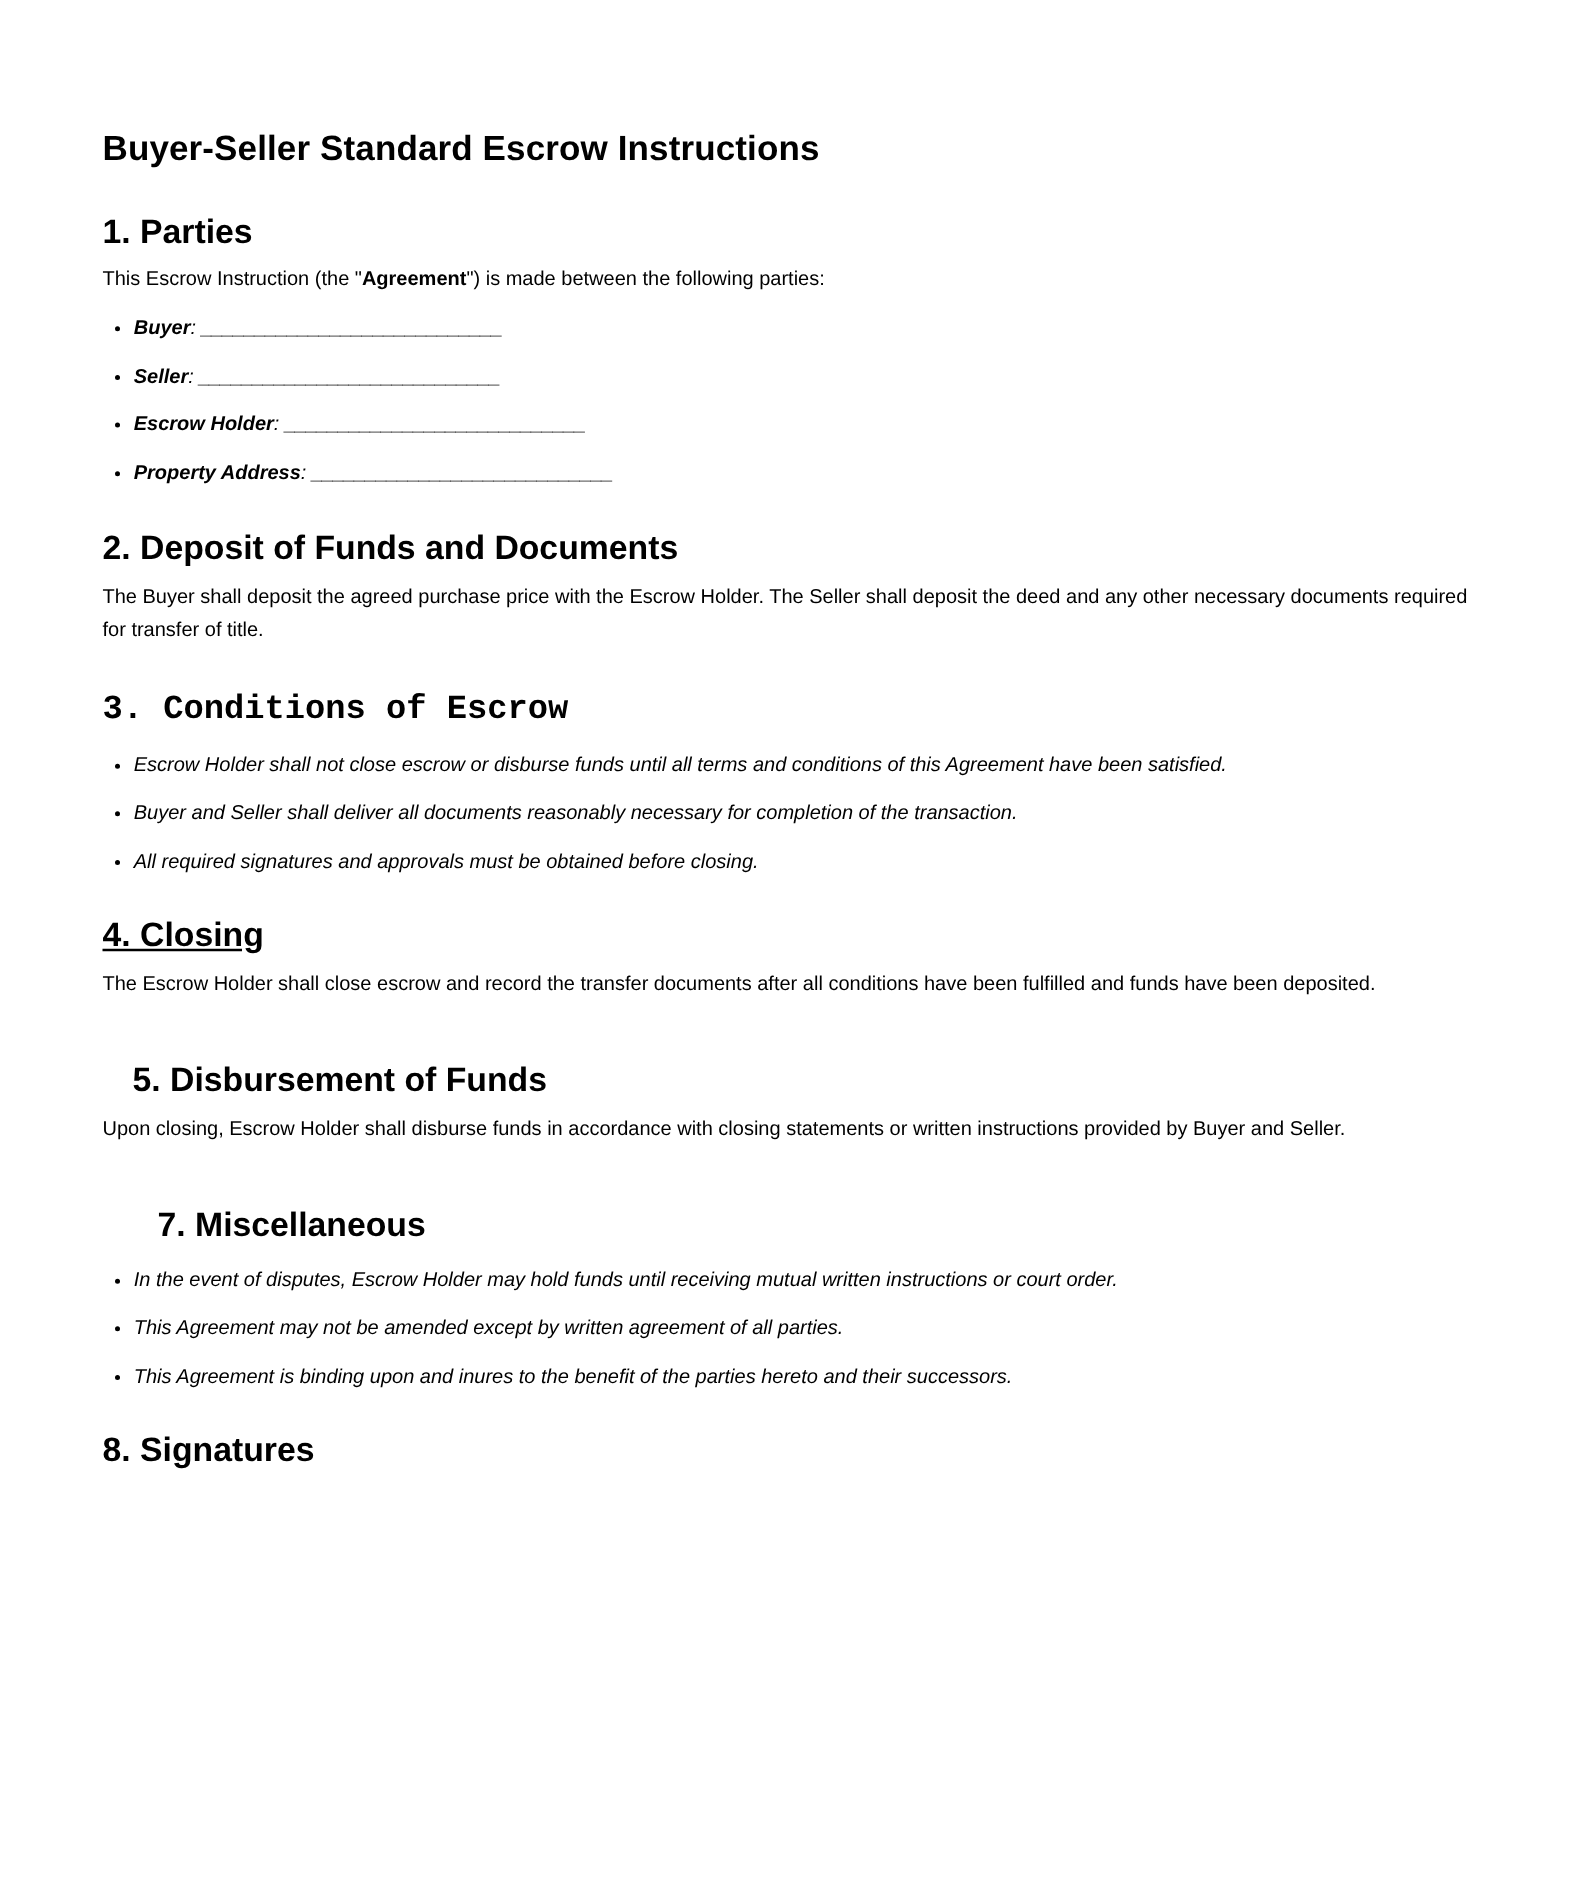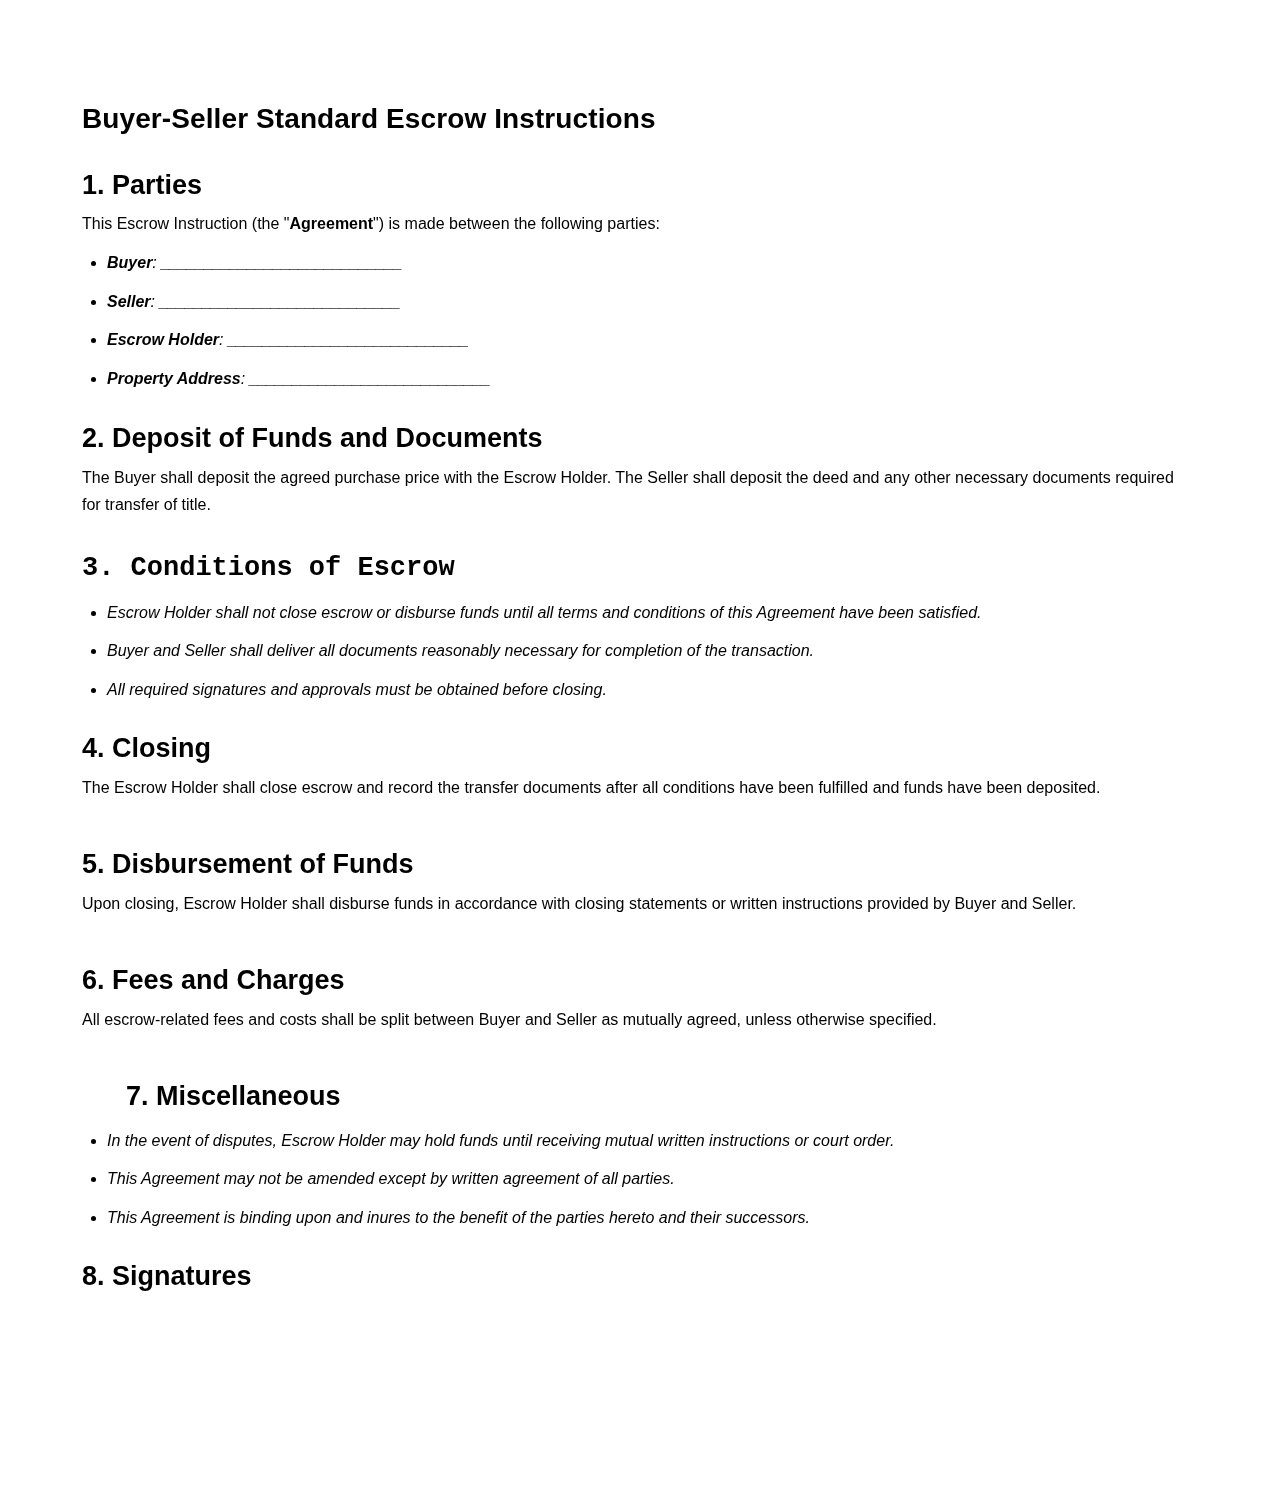--- a/index.html
+++ b/index.html
@@ -22,23 +22,23 @@
   .blank { letter-spacing: -0.3px; }
   #sec1-title { margin-top: 34px; }
   #sec1-intro { margin-top: 11px; }
   #parties-list { margin-top: 16px; }
   #parties-list li { margin-bottom: 18.5px; }
   #sec2-title { margin-top: 35px; }
   #sec2-body { margin-top: 12px; }
   #sec3-title { margin-top: 36px; font-family: Liberation Mono, monospace; }
   #conditions-list { margin-top: 21px; }
   #conditions-list li { margin-bottom: 18.5px; }
-  #sec4-title { margin-top: 34px; }
+  #sec4-title { margin-top: 34px; text-decoration: underline; }
   #sec4-body { margin-top: 12px; }
-  #sec5-title { margin-top: 49px; }
+  #sec5-title { margin-top: 49px; margin-left: 24px; }
   #sec5-body { margin-top: 12px; }
   #sec6-title { margin-top: 49px; }
   #sec6-body { margin-top: 12px; }
   #sec7-title { margin-top: 49px; margin-left: 44px; }
   #misc-list { margin-top: 21px; }
   #misc-list li { margin-bottom: 18.5px; }
   #sec8-title { margin-top: 34px; }
 </style>
 </head>
 <body>
@@ -74,24 +74,20 @@
   <section>
     <h2 id="sec4-title">4. Closing</h2>
     <p id="sec4-body">The Escrow Holder shall close escrow and record the transfer documents after all conditions have been fulfilled and funds have been deposited.</p>
   </section>
 
   <section>
     <h2 id="sec5-title">5. Disbursement of Funds</h2>
     <p id="sec5-body">Upon closing, Escrow Holder shall disburse funds in accordance with closing statements or written instructions provided by Buyer and Seller.</p>
   </section>
 
-  <section>
-    <h2 id="sec6-title">6. Fees and Charges</h2>
-    <p id="sec6-body">All escrow-related fees and costs shall be split between Buyer and Seller as mutually agreed, unless otherwise specified.</p>
-  </section>
 
   <section>
     <h2 id="sec7-title">7. Miscellaneous</h2>
     <ul id="misc-list">
       <li>In the event of disputes, Escrow Holder may hold funds until receiving mutual written instructions or court order.</li>
       <li>This Agreement may not be amended except by written agreement of all parties.</li>
       <li>This Agreement is binding upon and inures to the benefit of the parties hereto and their successors.</li>
     </ul>
   </section>
 

